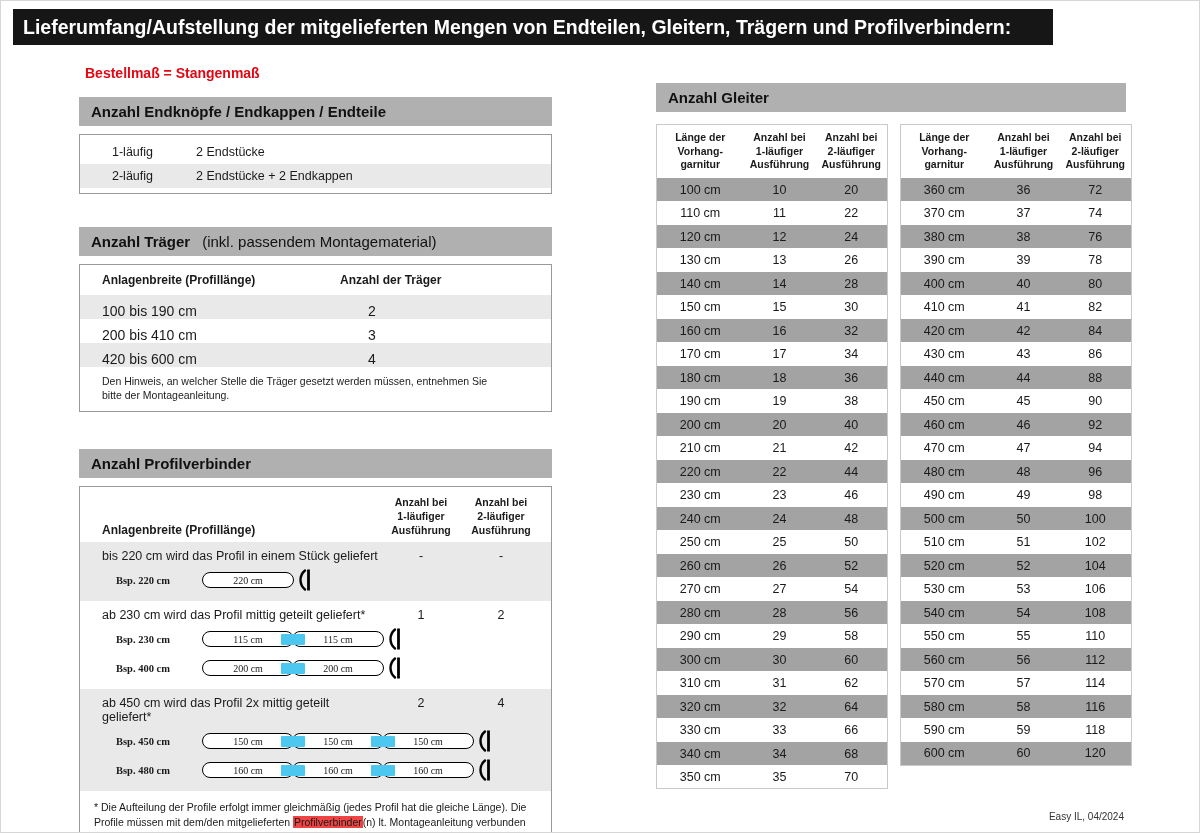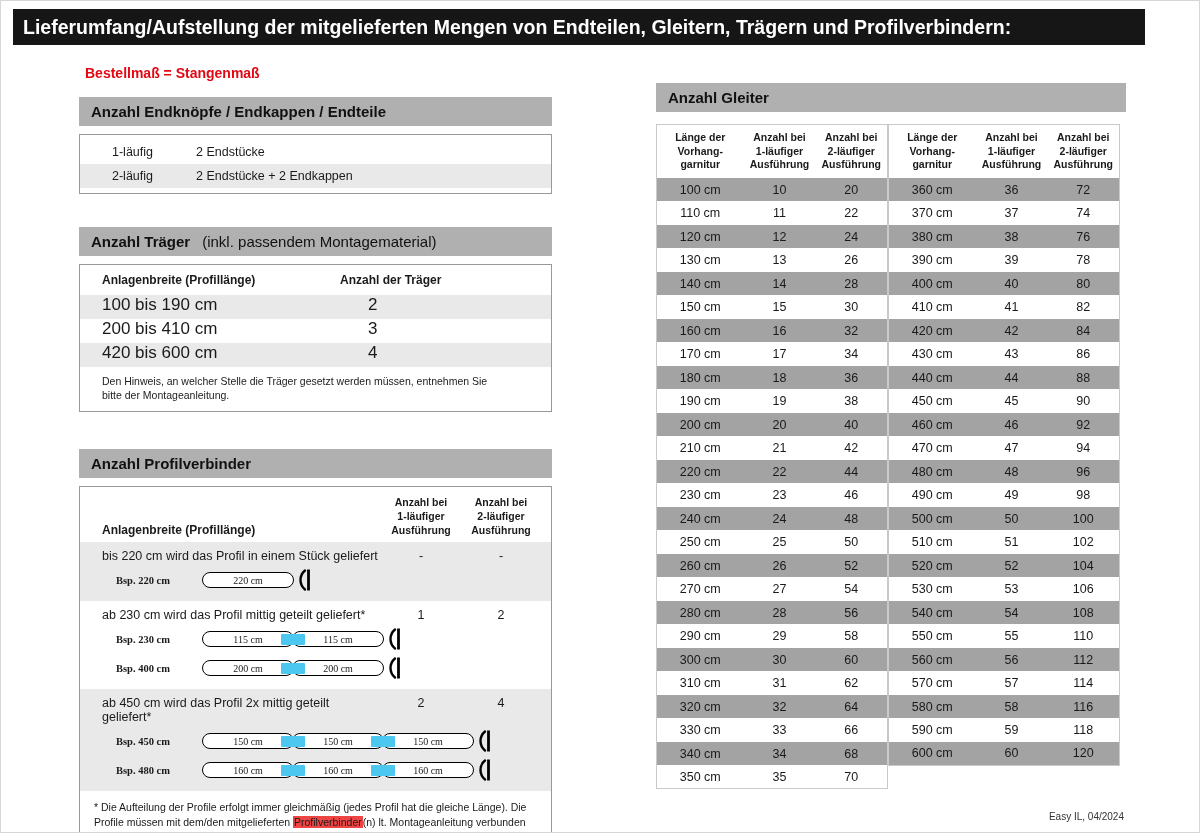--- a/index.html
+++ b/index.html
@@ -1,39 +1,39 @@
 <!DOCTYPE html>
 <html><head>
 <meta charset="utf-8">
 <style>
   html,body{margin:0;padding:0;background:#fff;}
   .page{position:relative;width:1200px;height:833px;background:#fff;border:1px solid #d6d6d6;box-sizing:border-box;
         font-family:"Liberation Sans",sans-serif;color:#1a1a1a;overflow:hidden;}
   
-  .title-bar{position:absolute;left:12px;top:8px;width:1132px;height:36px;background:#161616;color:#fff;
+  .title-bar{position:absolute;left:12px;top:8px;width:1040px;height:36px;background:#161616;color:#fff;
              display:flex;align-items:center;box-sizing:border-box;padding-left:10px;font-weight:bold;font-size:19.5px;}
   
   .col-left{position:absolute;left:78px;top:62px;width:473px;}
   .col-right{position:absolute;left:655px;top:82px;width:470px;}
   .red-note{margin:2px 0 0 6px;color:#e30613;font-weight:bold;font-size:14px;}
   .section-header{height:29px;background:#b0b0b0;display:flex;align-items:center;padding-left:12px;
                   box-sizing:border-box;font-size:15px;color:#111;font-weight:bold;}
   .section-header .normal{font-weight:normal;margin-left:12px;}
   .sh-1{margin-top:16px;}.sh-2{margin-top:33px;}.sh-3{margin-top:37px;}
   .box{margin-top:8px;border:1px solid #999;background:#fff;box-sizing:border-box;}
   .shade{background:#e9e9e9;}
   
   .et-box{padding:5px 0;}
   .et-row{display:flex;align-items:center;height:24px;font-size:12.5px;}
   .et-label{margin-left:32px;width:84px;}
   
   .tg-head{display:flex;align-items:center;height:30px;font-weight:bold;font-size:12px;}
   .tg-c1{flex:1;padding-left:22px;}
   .tg-c2{width:211px;box-sizing:border-box;}
-  .tg-row{display:flex;align-items:flex-start;height:24px;font-size:17px;}
+  .tg-row{display:flex;align-items:flex-end;height:24px;font-size:14px;}
   .tg-row .tg-c2{padding-left:28px;}
   .tg-note{padding:7px 60px 9px 22px;font-size:10.5px;line-height:1.35;color:#222;}
   
   .pv-head{display:flex;align-items:flex-end;padding:9px 0 5px;}
   .pv-c1{flex:1;padding-left:22px;font-weight:bold;font-size:12px;}
   .pv-col{width:80px;text-align:center;font-weight:bold;font-size:10.5px;line-height:1.3;white-space:pre-line;}
   .pv-col.last,.pv-val.last{margin-right:10px;}
   .pv-section{padding-bottom:9px;}
   .pv-toprow{display:flex;align-items:flex-start;padding-top:7px;}
   .pv-text{flex:1;padding-left:22px;font-size:12.5px;}
@@ -42,21 +42,21 @@
   .bsp{width:122px;box-sizing:border-box;padding-left:36px;font-weight:bold;font-size:10.5px;}
   .rod{display:flex;align-items:center;}
   .rod-seg{display:flex;align-items:center;justify-content:center;width:92px;height:16px;background:#fff;
            border:1.6px solid #000;border-radius:9px;font-size:10px;position:relative;z-index:1;box-sizing:border-box;}
   .connector{width:24px;height:11px;background:#4cc7ef;margin:0 -13px;position:relative;z-index:2;border-radius:1px;}
   .endcap{display:flex;margin-left:2px;}
   .pv-footnote{padding:9px 12px 10px 14px;font-size:10.5px;line-height:1.4;}
   .hl{background:#ef4444;padding:0 1px;}
   
   .col-right .section-header{margin-top:0;}
-  .gleiter-tables{display:flex;gap:0;margin-top:12px;align-items:flex-start;}
+  .gleiter-tables{display:flex;gap:12px;margin-top:12px;align-items:flex-start;}
   table.gtable{border-collapse:collapse;width:231px;border:1px solid #c9c9c9;table-layout:fixed;}
   .c-len{width:87px;}.c-num{width:72px;}
   .gtable th{font-size:10.5px;font-weight:bold;text-align:center;vertical-align:bottom;
              padding:6px 2px 6px;line-height:1.3;white-space:pre-line;}
   .gtable td{height:23.5px;padding:0 2px;font-size:12.5px;text-align:center;box-sizing:border-box;}
   .gtable tr.shade{background:#a3a3a3;}
   .footer{position:absolute;top:810px;right:75px;font-size:10px;color:#333;}
 </style>
 </head>
 <body>

